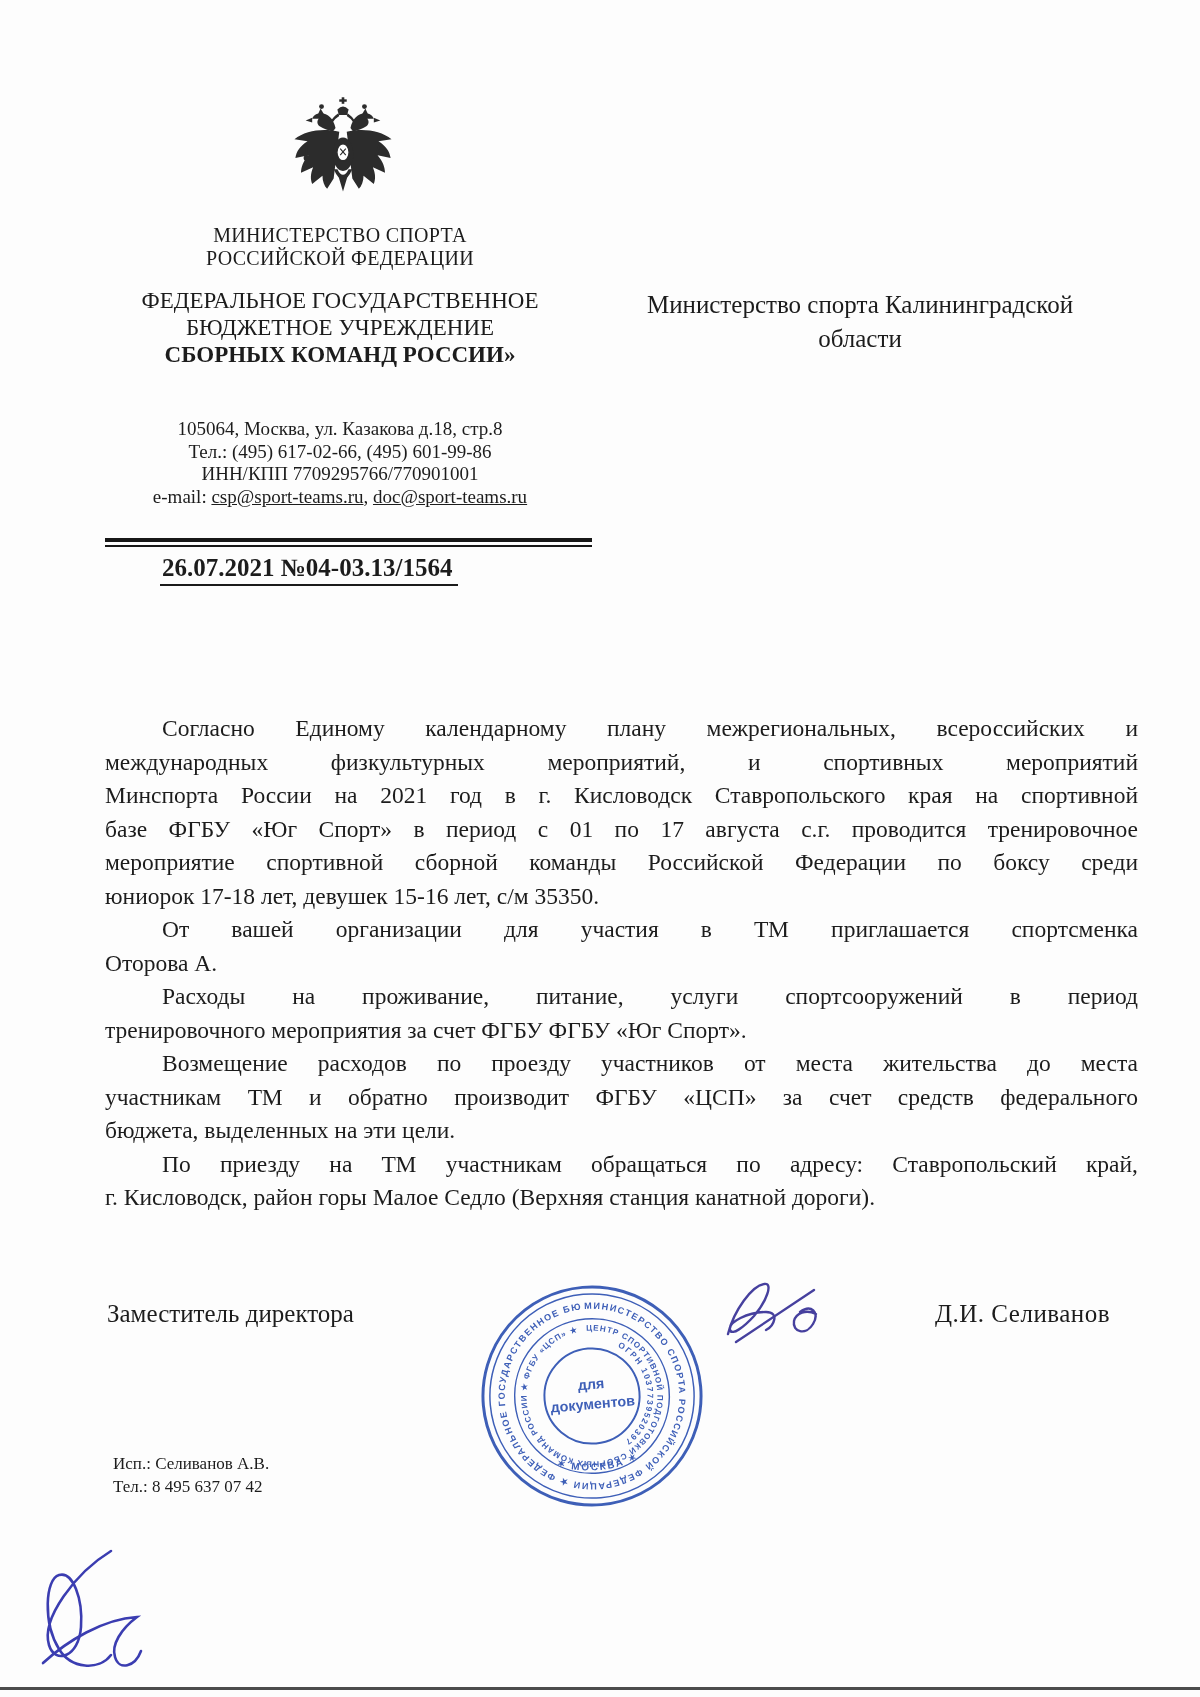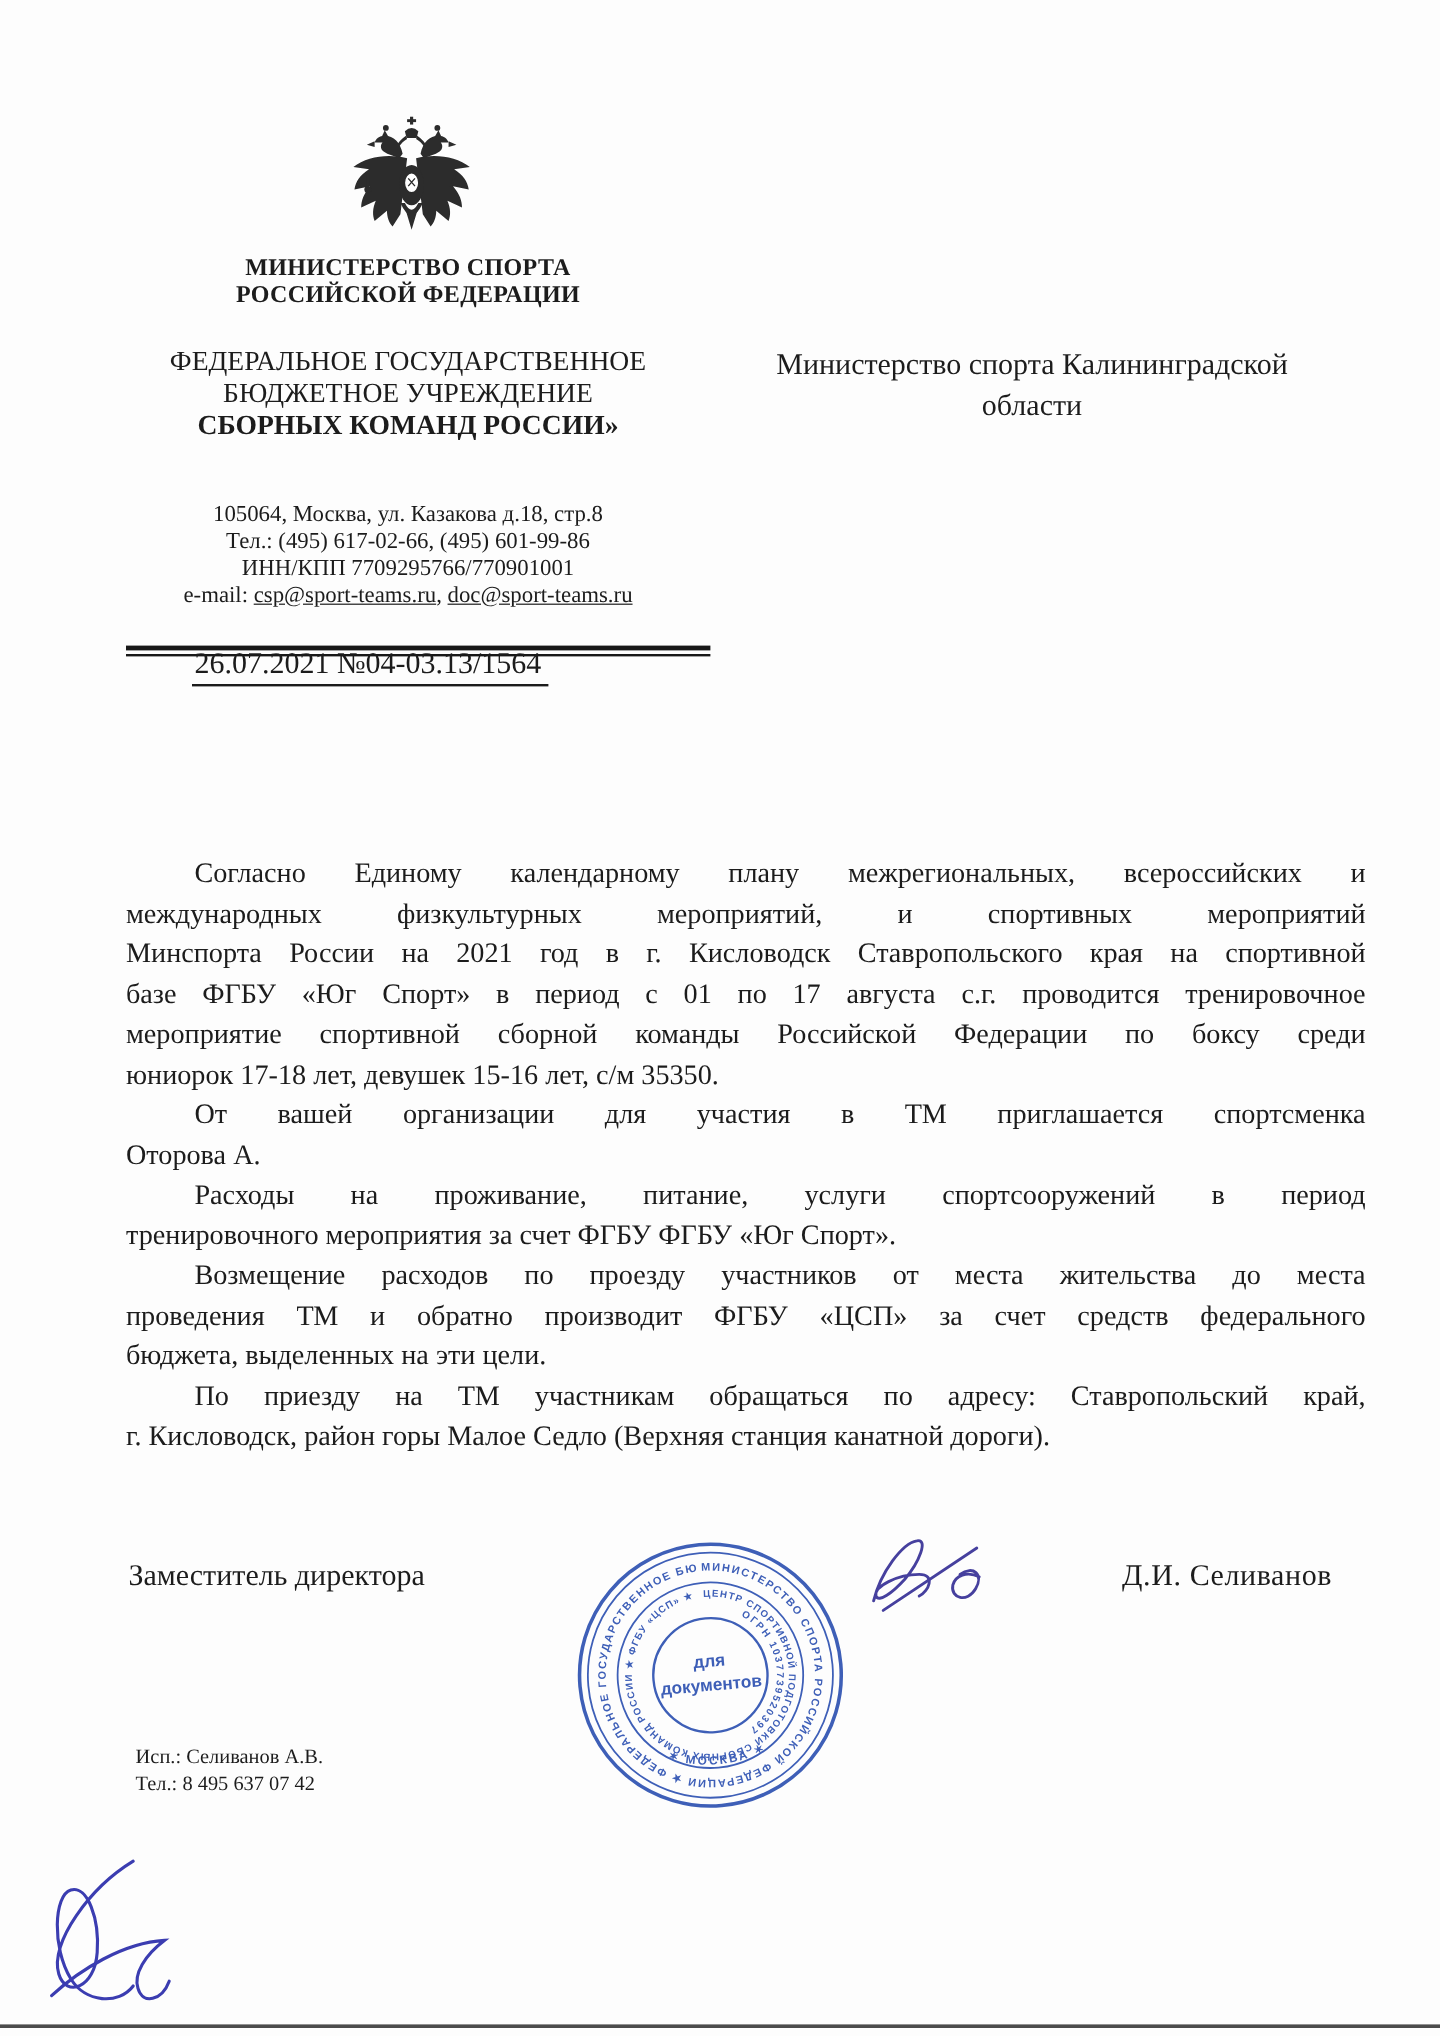--- a/index.html
+++ b/index.html
@@ -5,33 +5,33 @@
   html,body{margin:0;padding:0;background:#e8e8e8;}
   .page{
     position:relative;width:1200px;height:1697px;margin:0 auto;
     background:#fdfdfd;overflow:hidden;
     font-family:"Liberation Serif","DejaVu Serif",serif;
     color:#1c1c1c;
   }
   .abs{position:absolute;}
   
   .eagle{left:287px;top:92px;width:112px;height:116px;}
-  .ministry{left:105px;top:212px;width:470px;text-align:center;
-    font-weight:bold;font-size:20px;line-height:23px;letter-spacing:.3px;}
+  .ministry{left:105px;top:224px;width:470px;text-align:center;
+    font-weight:normal;font-size:20px;line-height:23px;letter-spacing:.3px;}
   .org{left:105px;top:287px;width:470px;text-align:center;
     font-size:23px;line-height:27px;}
   .org .b{font-weight:bold;}
   .contacts{left:105px;top:418px;width:470px;text-align:center;
     font-size:19px;line-height:22.5px;}
   .contacts .u{text-decoration:underline;}
   .rule{left:105px;top:538px;width:487px;}
   .rule .r1{height:4px;background:#181818;}
   .rule .r2{height:2px;background:#181818;margin-top:3px;}
-  .refline{left:160px;top:540px;font-size:25px;
-    border-bottom:2px solid #1b1b1b;padding:0 6px 2px 2px;}
+  .refline{left:160px;top:554px;font-size:25px;
+    border-bottom:2px solid #1b1b1b;padding:0 6px 2px 2px;font-weight:bold;}
   
   .recipient{left:625px;top:288px;width:470px;text-align:center;
     font-size:25px;line-height:34px;}
   
   .body{left:105px;top:712px;width:1033px;font-size:23.5px;line-height:33.5px;}
   .ln{text-align:justify;font-family:Liberation Serif, serif;}
   .ln.j{text-align-last:justify;}
   .ln.l{text-align-last:left;}
   .ln.f{text-indent:57px;}
   
@@ -111,21 +111,21 @@
     <div class="ln j">международных физкультурных мероприятий, и спортивных мероприятий</div>
     <div class="ln j">Минспорта России на 2021 год в г. Кисловодск Ставропольского края на спортивной</div>
     <div class="ln j">базе ФГБУ «Юг Спорт» в период с 01 по 17 августа с.г. проводится тренировочное</div>
     <div class="ln j">мероприятие спортивной сборной команды Российской Федерации по боксу среди</div>
     <div class="ln l">юниорок 17-18 лет, девушек 15-16 лет, с/м 35350.</div>
     <div class="ln j f">От вашей организации для участия в ТМ приглашается спортсменка</div>
     <div class="ln l">Оторова А.</div>
     <div class="ln j f">Расходы на проживание, питание, услуги спортсооружений в период</div>
     <div class="ln l">тренировочного мероприятия за счет ФГБУ ФГБУ «Юг Спорт».</div>
     <div class="ln j f">Возмещение расходов по проезду участников от места жительства до места</div>
-    <div class="ln j">проведения ТМ и обратно производит ФГБУ «ЦСП» за счет средств федерального</div>
+    <div class="ln j">участникам ТМ и обратно производит ФГБУ «ЦСП» за счет средств федерального</div>
     <div class="ln l">бюджета, выделенных на эти цели.</div>
     <div class="ln j f">По приезду на ТМ участникам обращаться по адресу: Ставропольский край,</div>
     <div class="ln l">г. Кисловодск, район горы Малое Седло (Верхняя станция канатной дороги).</div>
   </div>
 
   <div class="abs sig-title">Заместитель директора</div>
   <div class="abs sig-name">Д.И. Селиванов</div>
 
   <svg class="abs ink-sign" viewBox="0 0 140 100">
     <g fill="none" stroke="#46409e" stroke-width="2.4" stroke-linecap="round">

